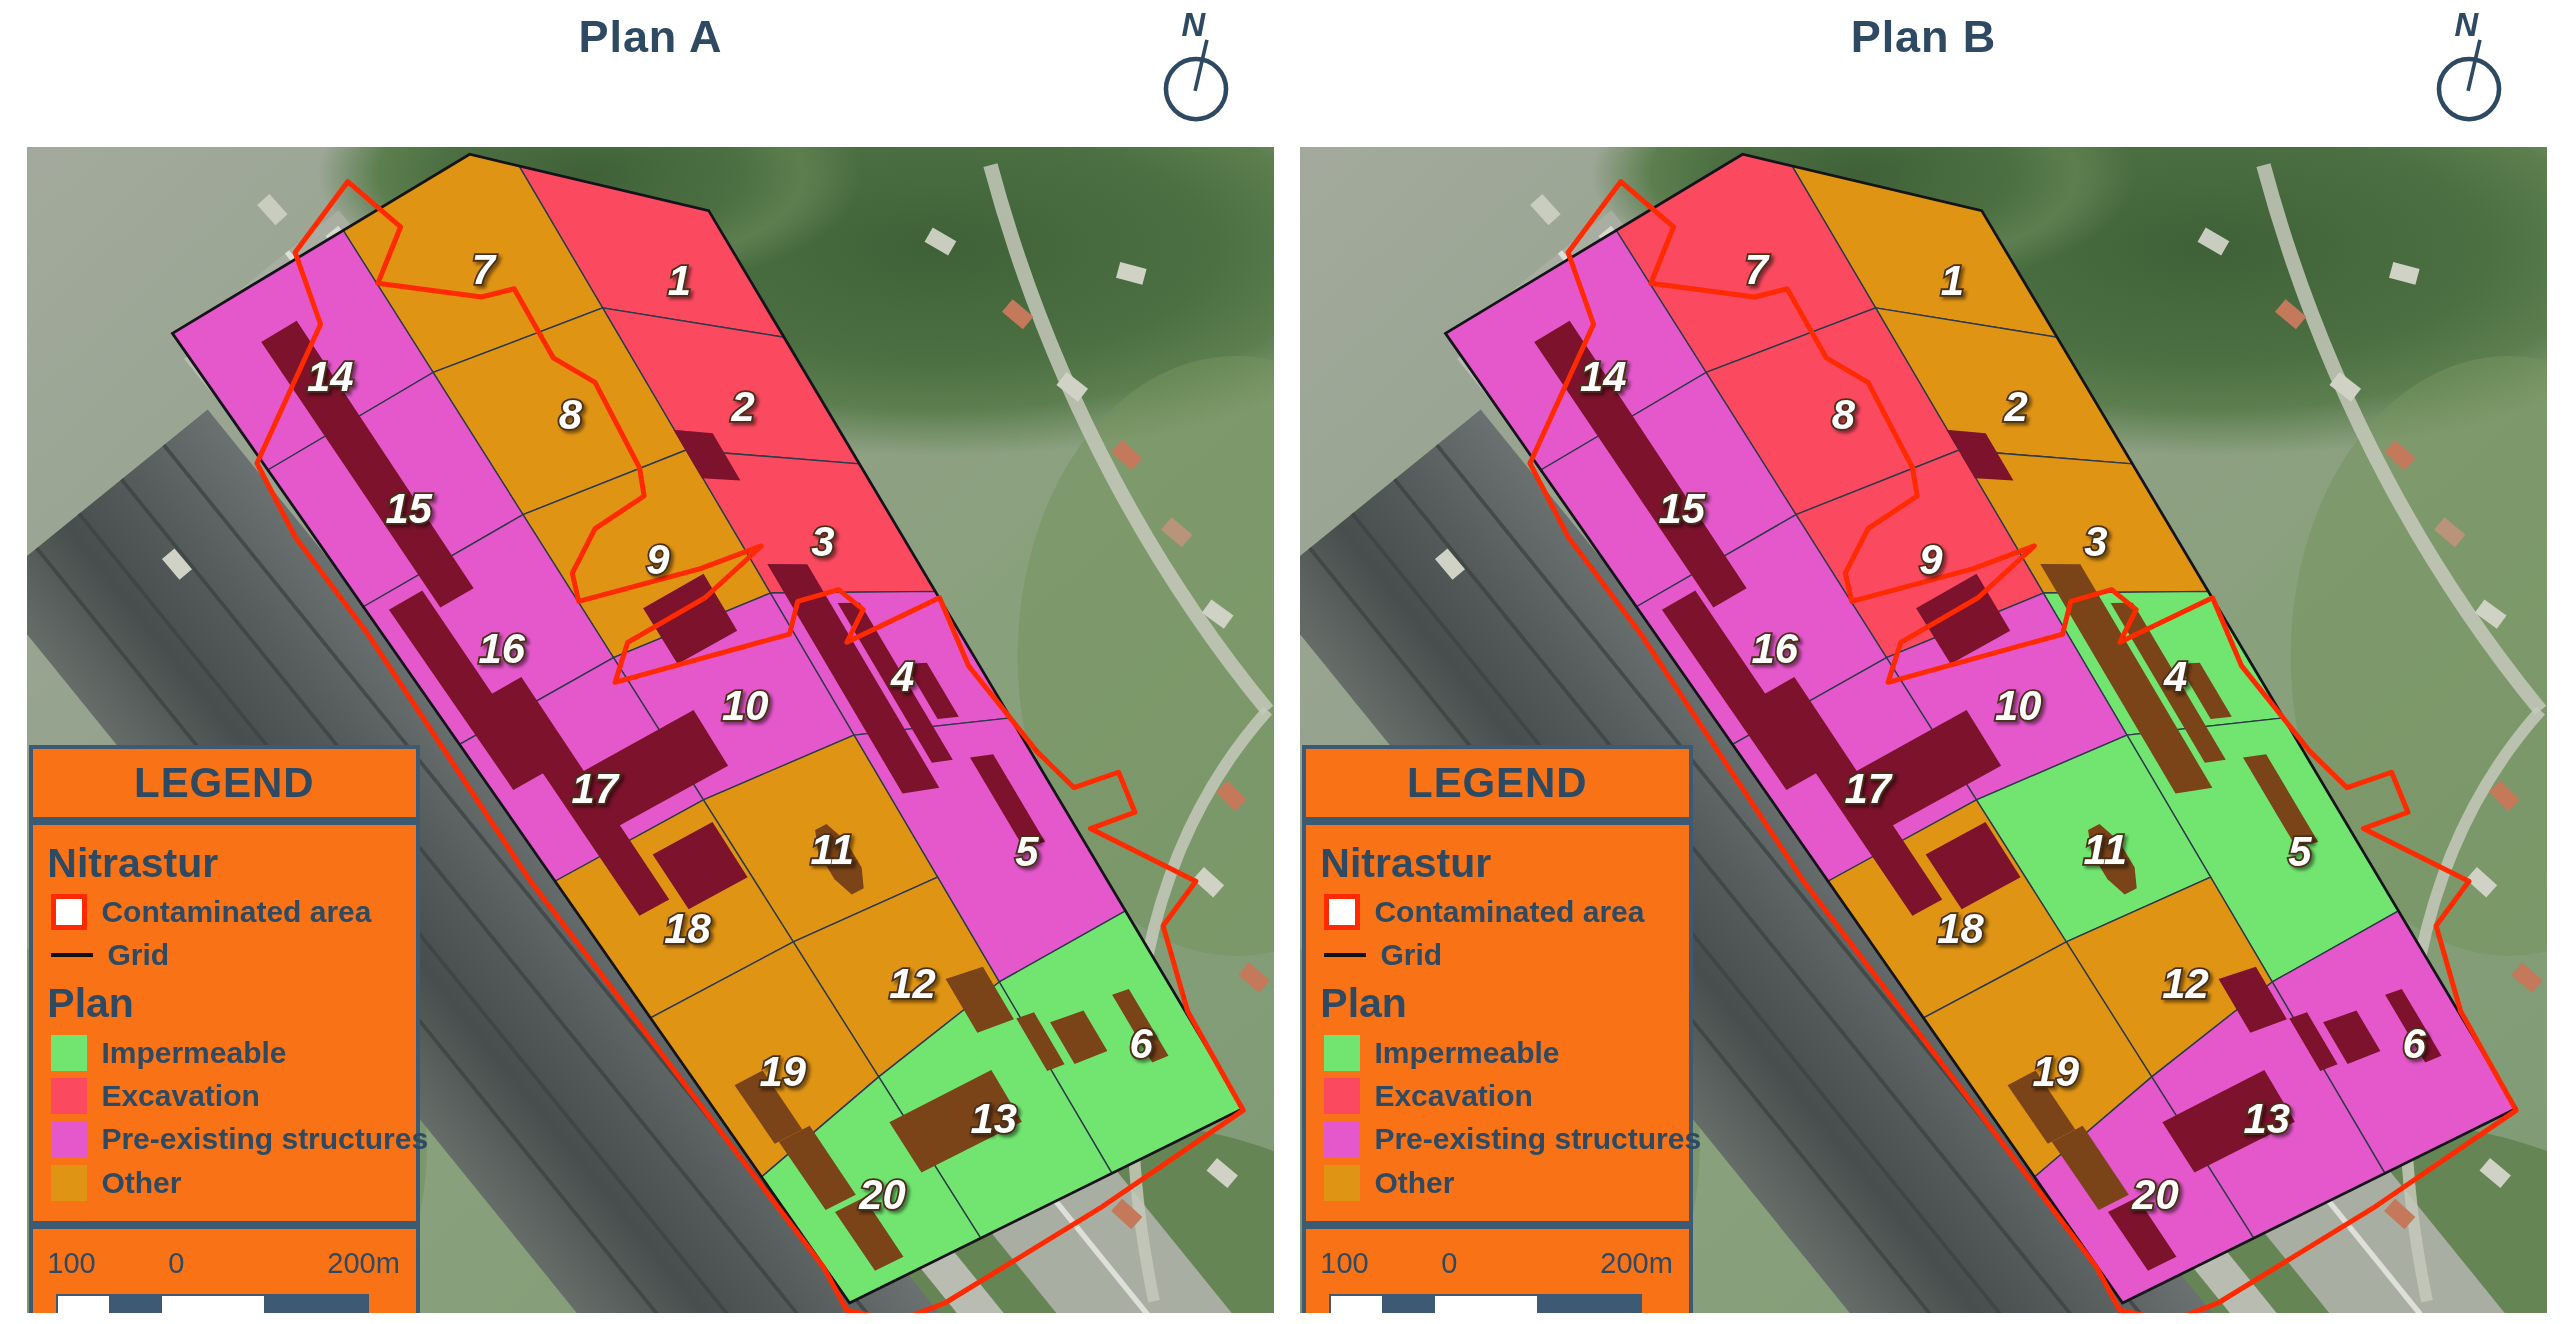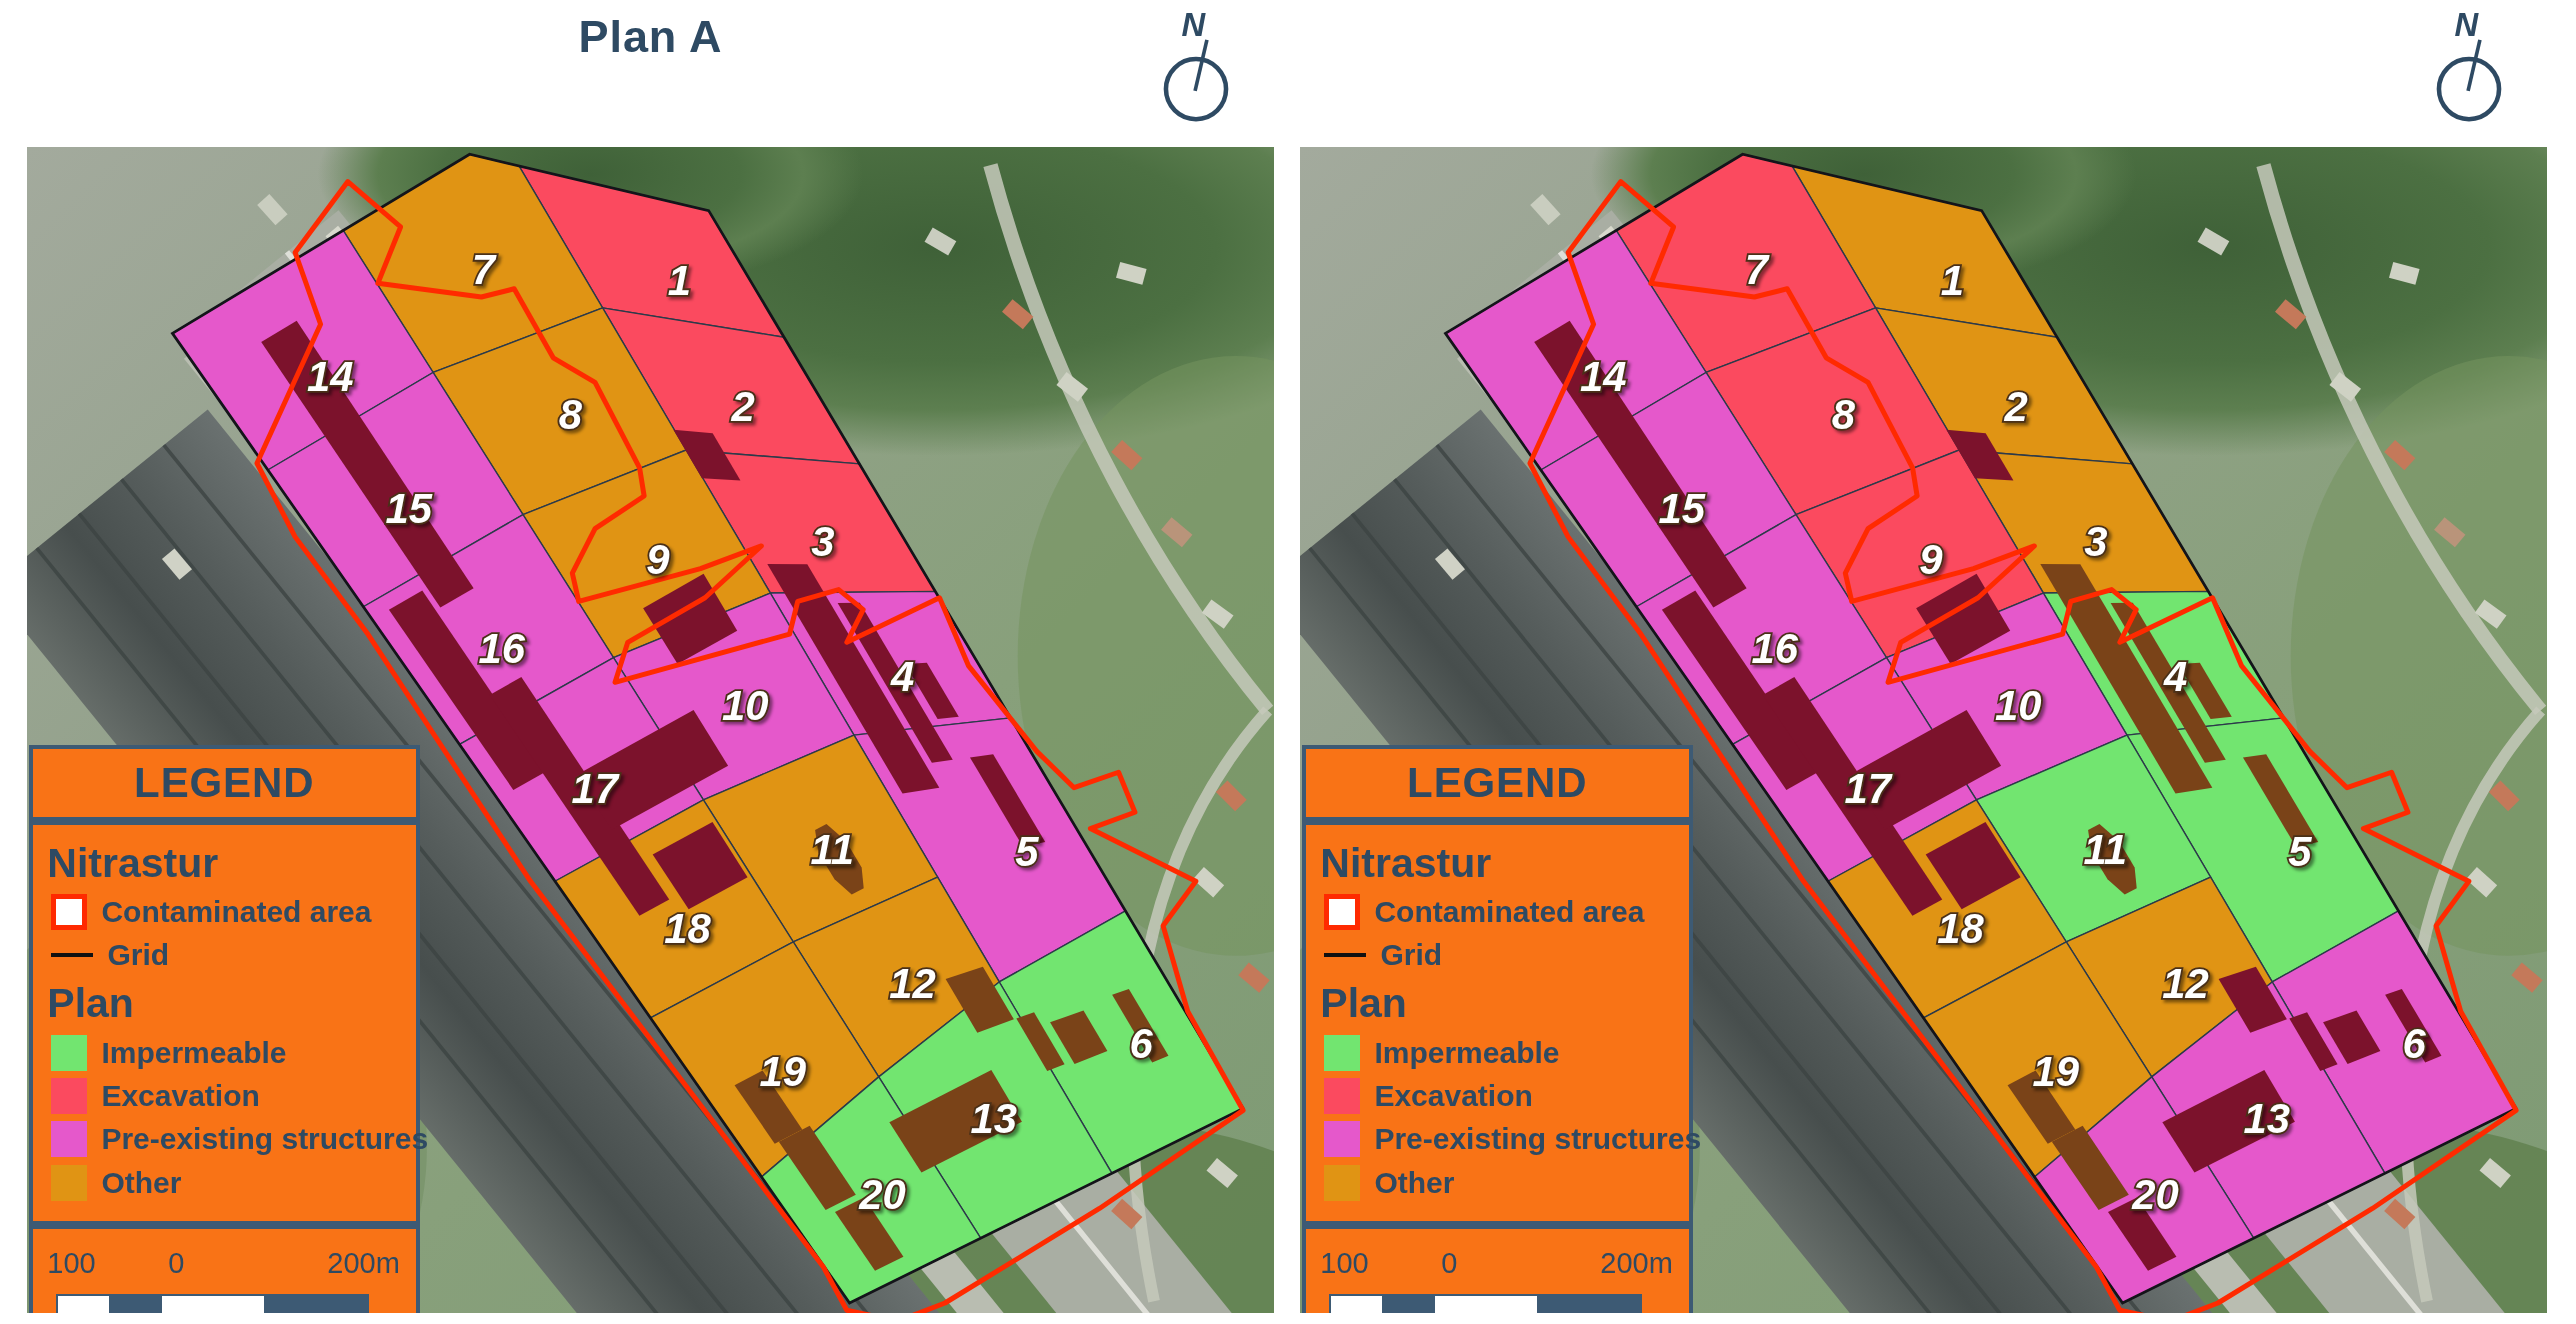--- a/index.html
+++ b/index.html
@@ -218,20 +218,21 @@
             <div class="scale-seg f1 seg-dark" style="background: rgb(61, 90, 116);"></div>
             <div class="scale-seg f2"></div>
             <div class="scale-seg f2 seg-dark" style="background: rgb(61, 90, 116);"></div>
           </div>
         </div>
       </div>
     </div>
   </section>
 
   <section class="panel" id="panel-b">
+    <h1 class="panel-title" style="color: rgb(46, 74, 99);">Plan B</h1>
     <div class="compass">
       <svg viewBox="0 0 92 134" width="84" height="122">
         <text x="30" y="30" font-size="36" font-weight="bold" font-style="italic" fill="#2e4a63">N</text>
         <circle cx="46" cy="88" r="33" fill="none" stroke="#2e4a63" stroke-width="5"></circle>
         <line x1="58" y1="34" x2="45" y2="90" stroke="#2e4a63" stroke-width="4"></line>
       </svg>
     </div>
     <div class="map">
       <svg class="map-svg" id="svg-b" viewBox="0 0 1372 1283" preserveAspectRatio="none">
           <defs>

